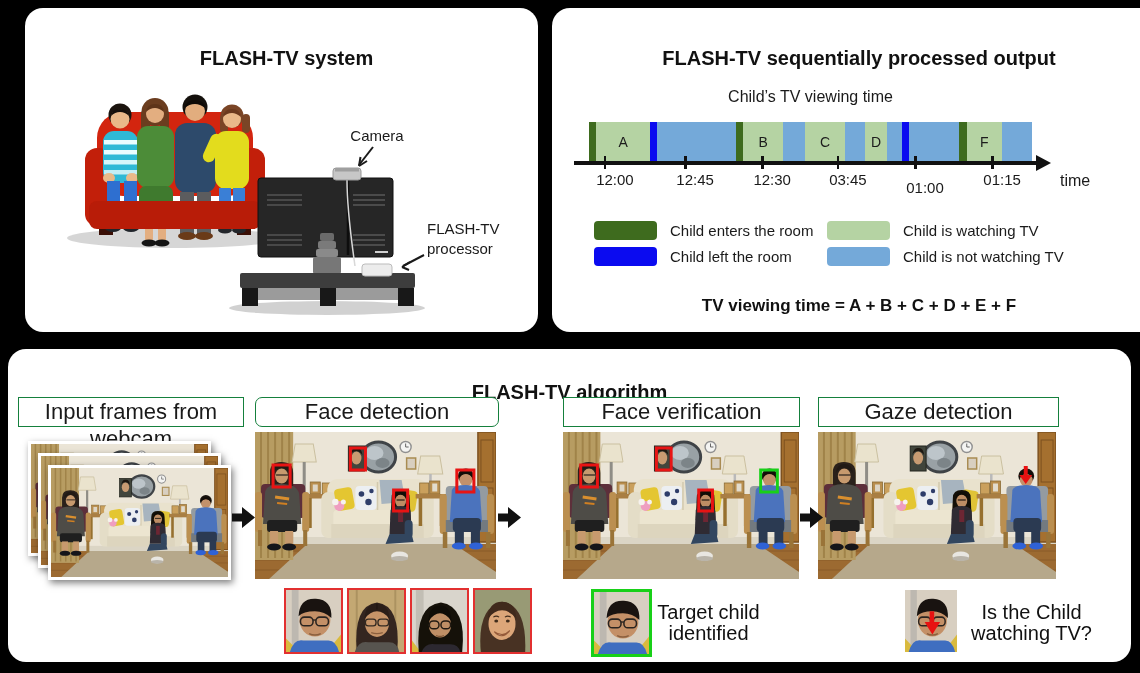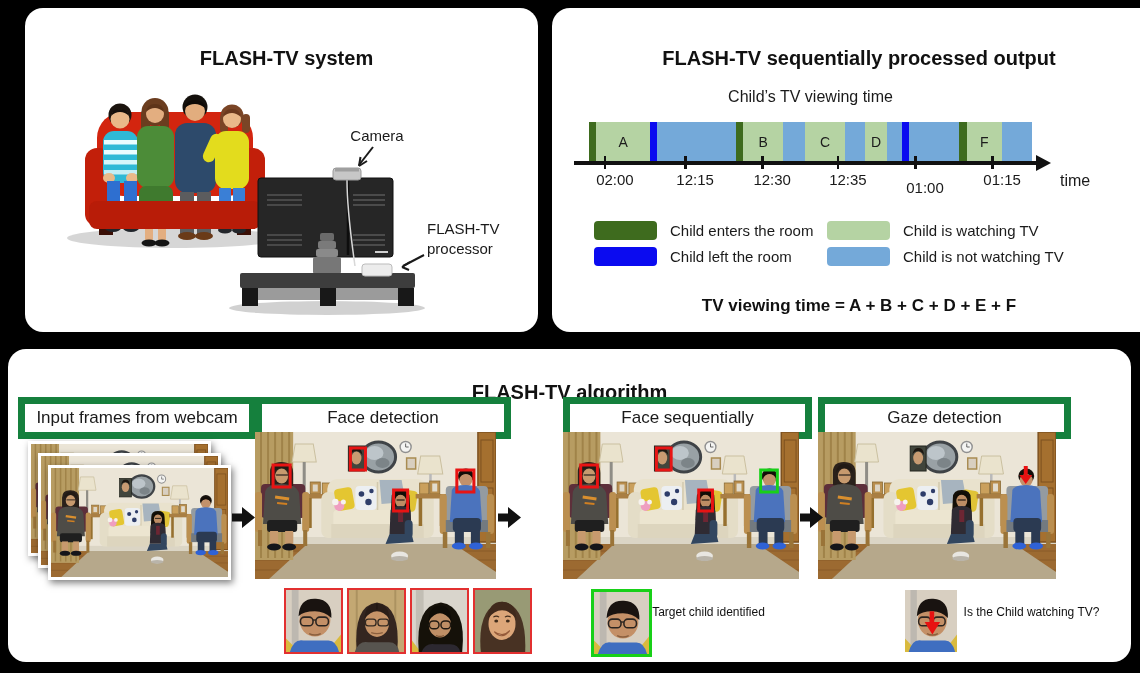--- a/index.html
+++ b/index.html
@@ -31,38 +31,38 @@
   .legend-item{position:absolute;display:flex;align-items:center;}
   .legend-swatch{width:63px;height:19px;border-radius:4px;flex:none;}
   .legend-label{margin-left:13px;font-size:15px;white-space:nowrap;}
   .li0{left:42px;top:213px;align-items:center;} .li1{left:42px;top:239px;}
   .li2{left:275px;top:213px;} .li3{left:275px;top:239px;}
   #formula{position:absolute;left:0;right:0;top:288px;text-align:center;
            font-size:17px;font-weight:bold;color:#111;}
 
   
   .stage-label{position:absolute;top:48px;height:28px;line-height:27px;text-align:center;
-               font-size:17px;background:#fff;border:7px solid #15803d;}
-  #sl0{left:10px;width:224px;} #sl1{left:247px;width:242px;}
+               font-size:22px;background:#fff;border:1px solid #15803d;}
+  #sl0{left:10px;width:224px;} #sl1{left:247px;width:242px;border-radius:7px;}
   #sl2{left:555px;width:235px;} #sl3{left:810px;width:239px;}
   .photo{position:absolute;top:83px;height:147px;overflow:hidden;}
   .photo svg{display:block;width:100%;height:100%;}
   #photo-fd{left:247px;width:241px;} #photo-fv{left:555px;width:236px;} #photo-gz{left:810px;width:238px;}
   .frame{position:absolute;width:177px;height:109px;border:3px solid #fff;
          box-shadow:2px 3px 7px rgba(0,0,0,0.5);background:#ddd;}
   .frame svg{display:block;width:100%;height:100%;}
   #fr0{left:20px;top:92px;} #fr1{left:30px;top:104px;} #fr2{left:40px;top:116px;}
   .flow-arrow{position:absolute;width:23px;height:21px;}
   #ar0{left:224px;top:158px;} #ar1{left:490px;top:158px;} #ar2{left:792px;top:158px;}
   #fd-crops{position:absolute;left:276px;top:239px;display:flex;gap:4px;}
   .crop{width:55px;height:62px;border:2px solid #e23030;background:#cfc8bc;}
   .crop svg,.bigcrop svg{display:block;width:100%;height:100%;}
   #fv-crop{position:absolute;left:583px;top:240px;width:55px;height:62px;border:3px solid #18d018;}
   #gz-crop{position:absolute;left:897px;top:241px;width:52px;height:62px;}
-  .caption{position:absolute;top:253px;text-align:center;font-size:12px;line-height:21px;color:#111;}
+  .caption{position:absolute;top:253px;text-align:center;font-size:20px;line-height:21px;color:#111;}
   #fv-caption{left:633px;width:135px;}
   #gz-caption{left:946px;width:155px;}
 </style>
 </head>
 <body>
 
 <div id="page">
 
   <section class="panel" id="panel-system">
     <h2 class="panel-title" id="sys-title">FLASH-TV system</h2>
@@ -225,24 +225,24 @@
     <div id="axis-arrowhead"></div>
     <div id="ticks">
         <div class="tick-mark" style="left: calc(3.6% - 1px);"></div>
         <div class="tick-mark" style="left: calc(21.7% - 1px);"></div>
         <div class="tick-mark" style="left: calc(39.1% - 1px);"></div>
         <div class="tick-mark" style="left: calc(56.2% - 1px);"></div>
         <div class="tick-mark" style="left: calc(73.6% - 1px);"></div>
         <div class="tick-mark" style="left: calc(91% - 1px);"></div>
       </div>
     <div id="tick-labels">
-        <div class="tick-label" style="left: calc(3.6% + 7px);">02:00</div>
-        <div class="tick-label" style="left: calc(21.7% + 7px);">12:15</div>
+        <div class="tick-label" style="left: calc(3.6% + 7px);">12:00</div>
+        <div class="tick-label" style="left: calc(21.7% + 7px);">12:45</div>
         <div class="tick-label" style="left: calc(39.1% + 7px);">12:30</div>
-        <div class="tick-label" style="left: calc(56.2% + 7px);">12:35</div>
+        <div class="tick-label" style="left: calc(56.2% + 7px);">03:45</div>
         <div class="tick-label" style="left: calc(73.6% + 7px); margin-top: 8px;">01:00</div>
         <div class="tick-label" style="left: calc(91% + 7px);">01:15</div>
       </div>
     <div id="time-label">time</div>
     <div id="legend">
         <div class="legend-item li0">
           <div class="legend-swatch" style="background: rgb(62, 107, 30);"></div>
           <div class="legend-label">Child enters the room</div>
         </div>
         <div class="legend-item li1">
@@ -259,21 +259,21 @@
         </div>
       </div>
     <div id="formula">TV viewing time = A + B + C + D + E + F</div>
   </section>
 
   <section class="panel" id="panel-algorithm">
     <h2 class="panel-title" id="alg-title">FLASH-TV algorithm</h2>
 
     <div class="stage-label" id="sl0">Input frames from webcam</div>
     <div class="stage-label" id="sl1">Face detection</div>
-    <div class="stage-label" id="sl2">Face sequentially</div>
+    <div class="stage-label" id="sl2">Face verification</div>
     <div class="stage-label" id="sl3">Gaze detection</div>
 
     <div class="frame" id="fr0">
         <svg viewBox="0 0 240 147" preserveAspectRatio="none">
           <rect width="240" height="147" fill="#ebe5d7"></rect>
           <rect y="105" width="240" height="7" fill="#dbd5c5"></rect>
           <rect y="112" width="240" height="35" fill="#9c6a31"></rect>
           <g stroke="#835425" stroke-width="0.7">
             <line x1="0" y1="119" x2="240" y2="119"></line>
             <line x1="0" y1="128" x2="240" y2="128"></line>

